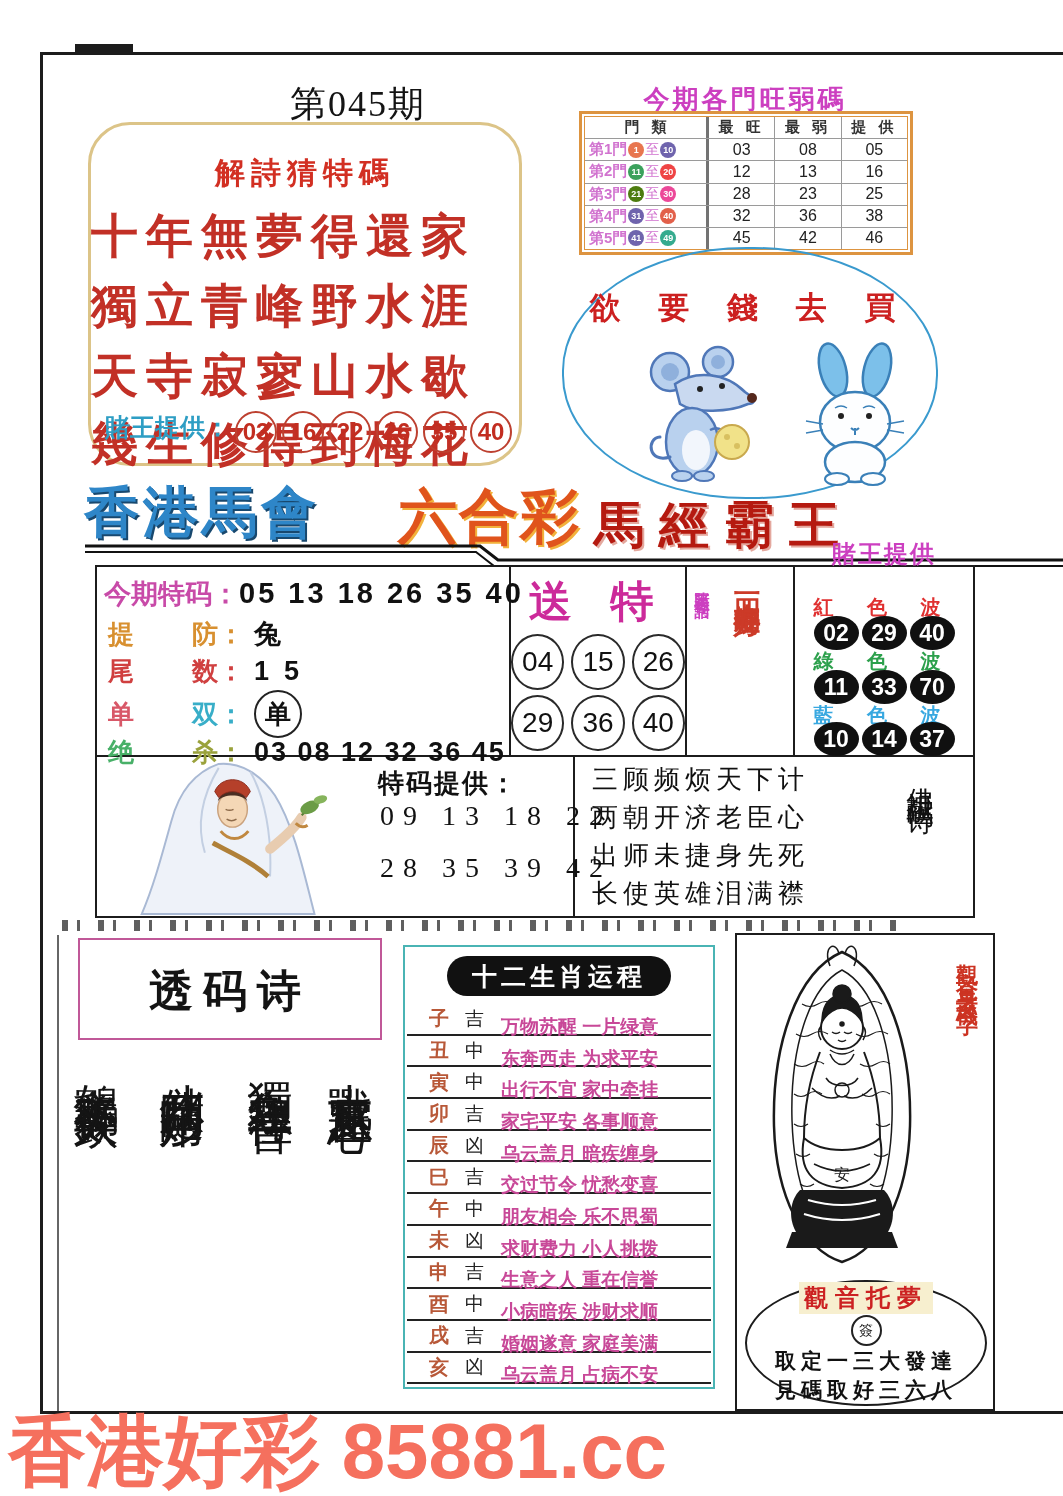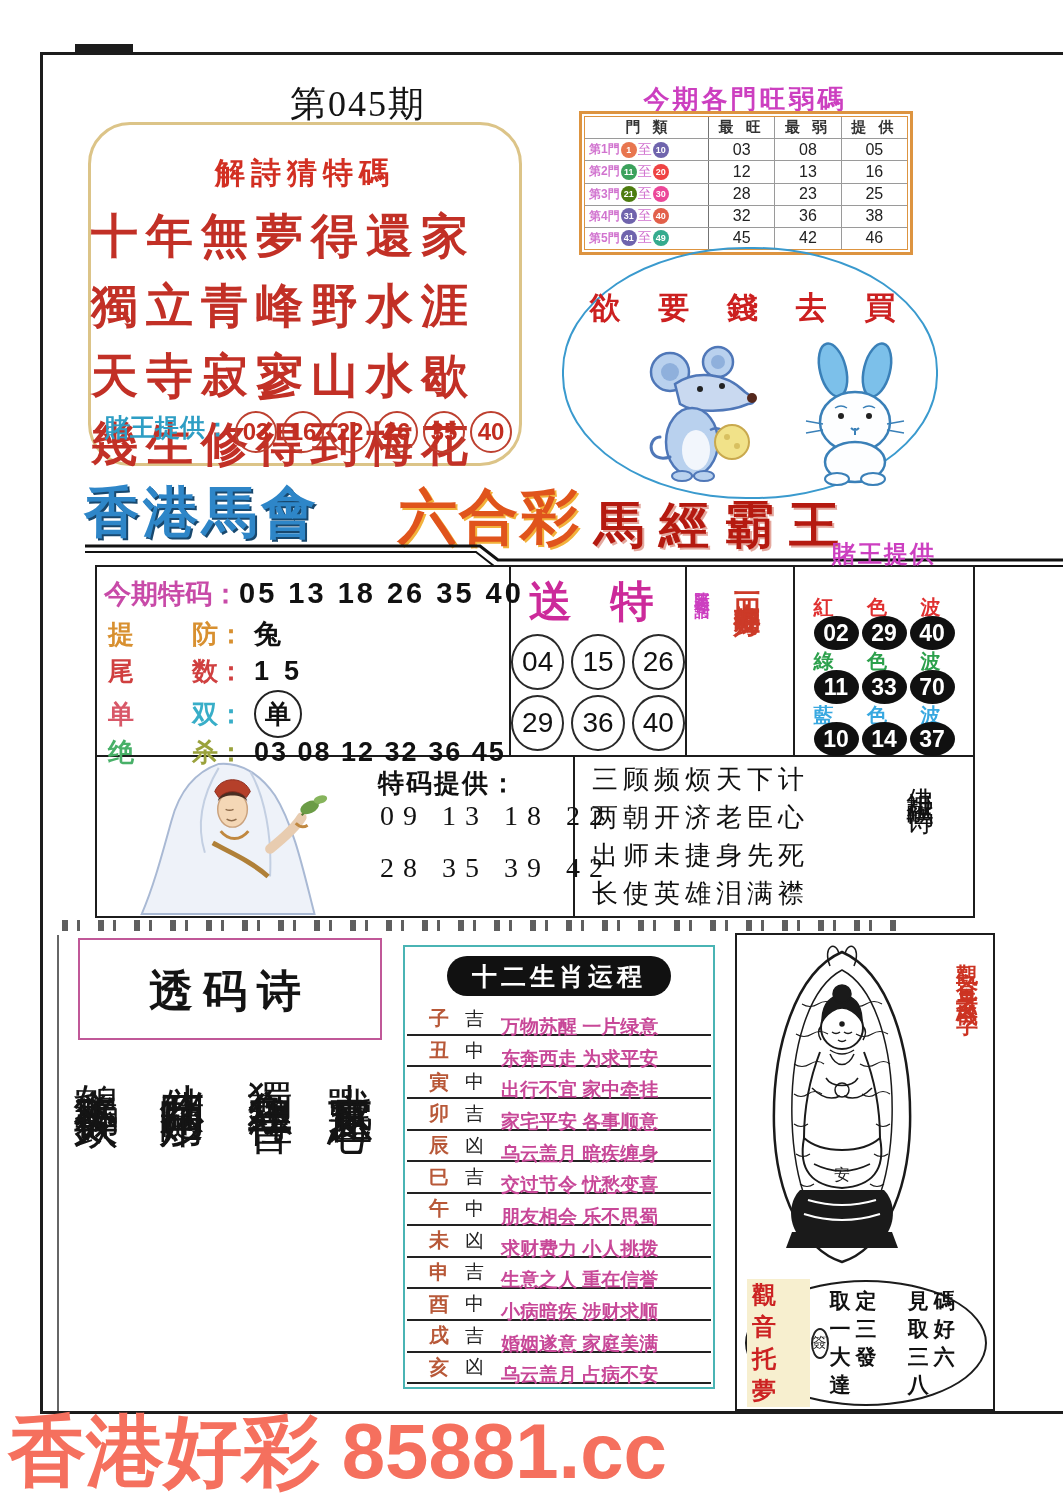--- a/index.html
+++ b/index.html
@@ -18,27 +18,27 @@
   .pb-provlabel{font-size:25px;font-weight:bold;color:#2e9ec4;}
   .rnum{display:inline-flex;width:38px;height:38px;border:2px solid #bd4030;border-radius:50%;
         align-items:center;justify-content:center;font-size:24px;font-weight:bold;color:#c22d20;}
   
   .gt-title{left:583px;top:82px;width:324px;text-align:center;font-size:26px;font-weight:bold;
             color:#cc3fc0;letter-spacing:3px;}
   .gtable{left:584px;top:116px;width:322px;height:132px;background:#fff;border:1px solid #dd9440;
           box-shadow:0 0 0 2px #fff,0 0 0 5px #dd9440;display:flex;flex-direction:column;}
   .gt-hrow,.gt-row{display:flex;flex:1;align-items:center;border-bottom:1px solid #9a9a9a;}
   .gt-row:last-child{border-bottom:none;}
-  .gt-c1{width:124px;border-right:1px solid #737373;height:100%;display:flex;align-items:center;
+  .gt-c1{width:124px;border-right:3px solid #737373;height:100%;display:flex;align-items:center;
          padding-left:4px;gap:1px;box-sizing:border-box;}
   .gt-c{flex:1;text-align:center;border-right:1px solid #9a9a9a;height:100%;display:flex;
         align-items:center;justify-content:center;font-size:16px;color:#222;}
   .gt-c:last-child{border-right:none;}
   .gt-h{font-size:15px;color:#333;letter-spacing:4px;font-weight:bold;justify-content:center;}
-  .gt-gate{color:#d173cf;font-size:12px;font-weight:bold;white-space:nowrap;}
+  .gt-gate{color:#d173cf;font-size:15px;font-weight:bold;white-space:nowrap;}
   .badge{display:inline-flex;width:16px;height:16px;border-radius:50%;color:#fff;font-size:9px;
          font-weight:bold;align-items:center;justify-content:center;flex:none;}
   .gt-zhi{color:#d173cf;font-size:14px;}
   
   .mcircle{left:562px;top:247px;width:372px;height:248px;border:2px solid #3a9ace;border-radius:49%;}
   .mc-cap{position:absolute;top:38px;width:100%;text-align:center;font-size:31px;font-weight:bold;
           color:#cc2020;letter-spacing:15px;font-family:"Liberation Serif",serif;white-space:nowrap;}
   
   .bn-club{left:84px;top:476px;font-size:55px;font-weight:bold;color:#2e86c8;letter-spacing:4px;
            text-shadow:2px 2px 0 #18486e;font-family:"Liberation Serif",serif;}
@@ -93,21 +93,21 @@
   .zx-rows{left:407px;top:1004px;width:304px;}
   .zx-row{height:31.7px;display:flex;align-items:center;border-bottom:2px solid #222;
           padding:0 6px 0 22px;box-sizing:border-box;}
   .zx-z{width:36px;font-size:20px;font-weight:bold;color:#b85838;font-family:"Liberation Serif",serif;}
   .zx-l{width:36px;font-size:19px;color:#222;}
   .zx-t{flex:1;font-size:19px;font-weight:bold;color:#c84898;white-space:nowrap;margin-top:16px;}
   
   .gy-panel{left:735px;top:933px;width:260px;height:478px;border:2px solid #1c1c1c;box-sizing:border-box;}
   .gy-vtext{left:952px;top:946px;height:256px;font-size:22px;font-weight:bold;color:#cc3322;letter-spacing:8px;}
   .gy-ellipse{left:745px;top:1280px;width:238px;height:122px;border:2px solid #1c1c1c;border-radius:50%;
-              display:flex;flex-direction:row;align-items:center;justify-content:center;gap:1px;}
+              display:flex;flex-direction:column;align-items:center;justify-content:center;gap:1px;}
   .gy-dream{font-size:24px;font-weight:bold;color:#cc2222;letter-spacing:7px;background:#f7efcf;padding:0 5px;}
   .gy-seal{display:flex;width:27px;height:27px;border:2px solid #222;border-radius:50%;align-items:center;
            justify-content:center;font-size:14px;color:#222;}
   .gy-line{font-size:21px;font-weight:bold;color:#111;letter-spacing:5px;font-family:"Liberation Serif",serif;}
   
   .footer{left:8px;top:1400px;font-size:78px;font-weight:800;color:#f5705e;white-space:nowrap;}
   .issue{left:290px;top:80px;font-size:36px;color:#141414;font-family:"Liberation Serif",serif;letter-spacing:2px;}
 </style>
 </head>
 <body>

